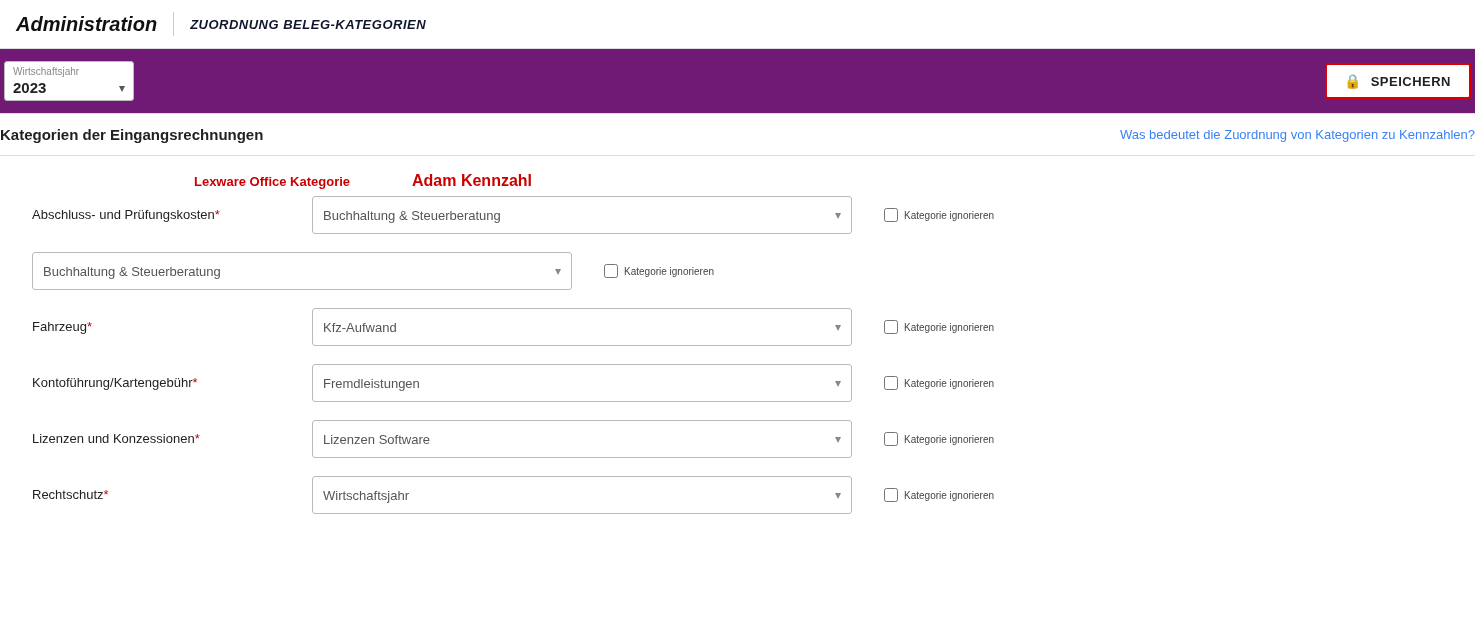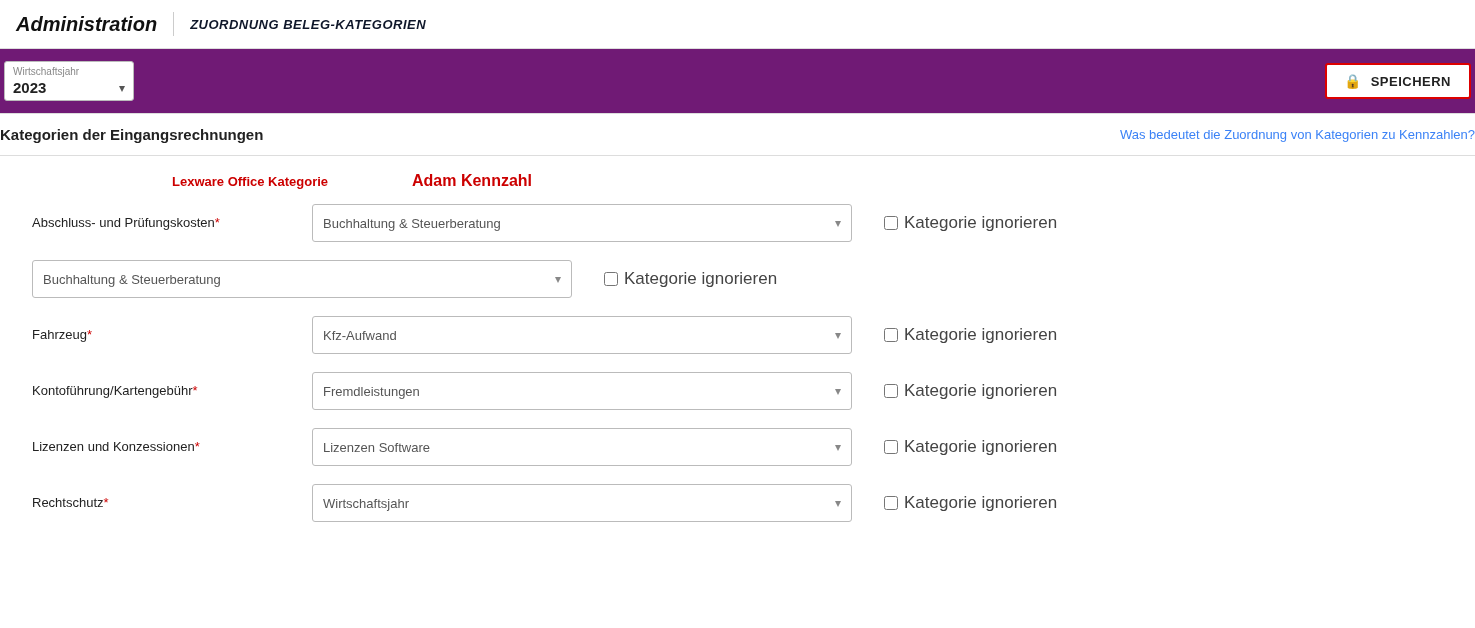--- a/index.html
+++ b/index.html
@@ -115,22 +115,23 @@
 
     
     .content {
       padding: 16px 32px;
     }
 
     
     .col-headers {
       display: flex;
       align-items: center;
-      margin-bottom: 12px;
+      margin-bottom: 4px;
       padding-left: 140px;
+      text-align: center;
     }
     .col-header-category {
       font-size: 13px;
       font-weight: bold;
       color: #c00;
       width: 200px;
       margin-right: 40px;
     }
     .col-header-kennzahl {
       font-size: 16px;
@@ -185,21 +186,21 @@
       white-space: nowrap;
     }
     .row-checkbox {
       width: 14px;
       height: 14px;
       border: 1px solid #aaa;
       background: #fff;
       cursor: pointer;
     }
     .row-checkbox-label {
-      font-size: 17px;
+      font-size: 10px;
       color: #444;
     }
   </style>
 </head>
 <body>
 
 <div class="header">
   <span class="header-title">Administration</span>
   <div class="header-divider"></div>
   <span class="header-subtitle">ZUORDNUNG BELEG-KATEGORIEN</span>

